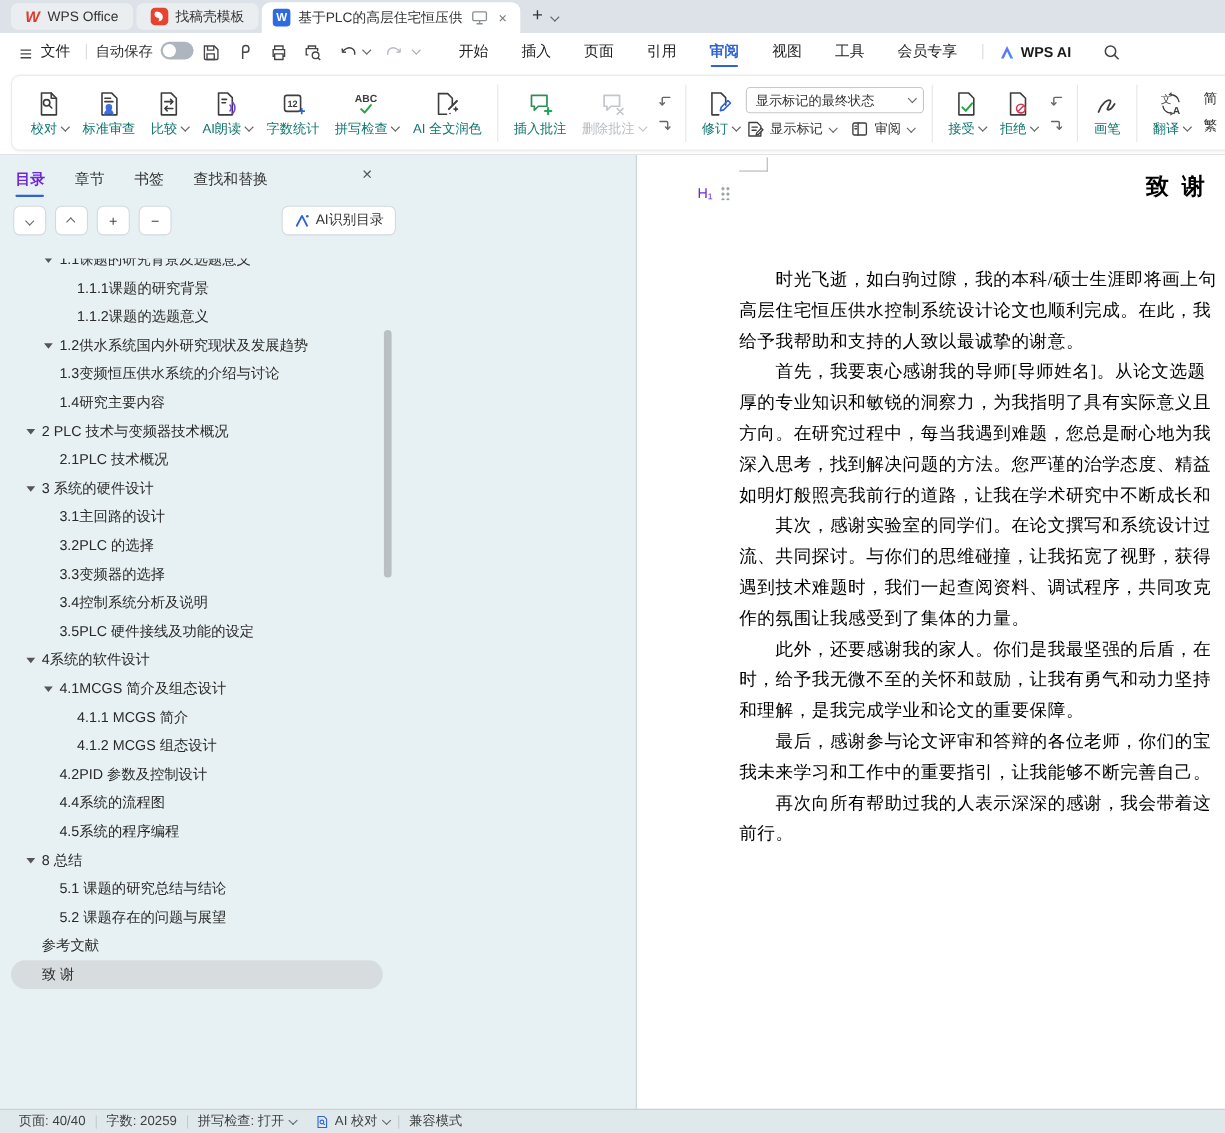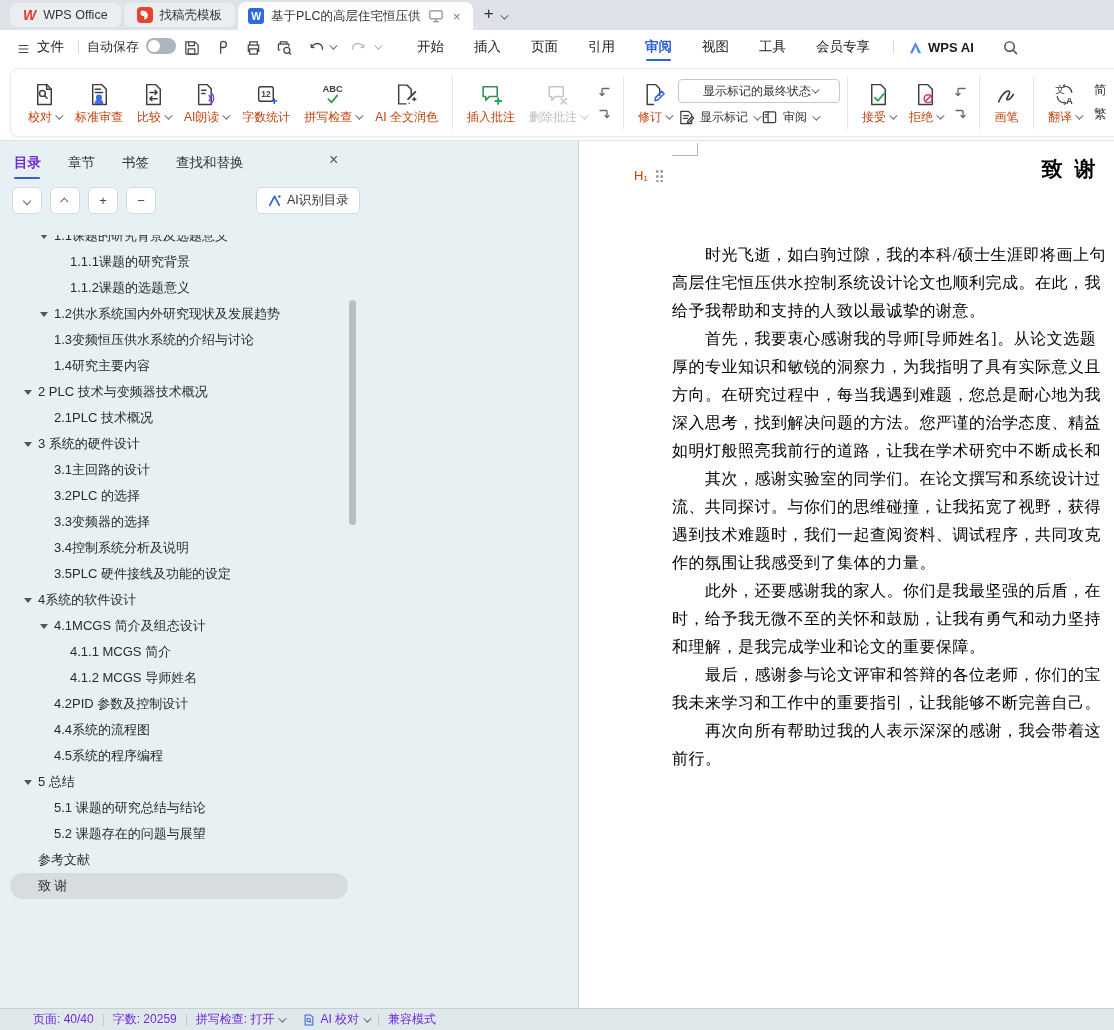--- a/index.html
+++ b/index.html
@@ -30,26 +30,26 @@
 .menus{display:flex;align-items:center;height:100%;margin-left:22px}
 .menu-item{padding:0 15px;font-size:13.5px;color:#222;height:100%;display:flex;align-items:center;position:relative;white-space:nowrap}
 .menu-item.active{color:#2f62d6;font-weight:bold}
 .menu-item.active::after{content:"";position:absolute;left:16px;right:16px;bottom:3px;height:2.5px;border-radius:2px;background:#2f62d6}
 .wpsai{display:flex;align-items:center;gap:5px;font-size:13px;font-weight:bold;color:#1a1a1a;padding:0 6px}
 .mb-search{margin-left:22px}
 
 .ribbon{position:absolute;left:0;top:64px;width:100%;height:77px;background:#fff}
 .ribbon::after{content:"";position:absolute;left:0;bottom:0;width:100%;height:1px;background:#dfe3e6}
 .ribbon-card{position:absolute;left:10px;top:4px;right:-24px;height:69px;background:#fff;border:1px solid #ebebeb;border-radius:8px;box-shadow:0 1px 3px rgba(0,0,0,.05);display:flex;align-items:center;padding:0 10px;overflow:hidden}
-.rbtn{display:flex;flex-direction:column;align-items:center;justify-content:center;gap:4px;padding:4px 7px;font-size:12px;color:#c2410c;white-space:nowrap;flex:none}
+.rbtn{display:flex;flex-direction:column;align-items:center;justify-content:center;gap:4px;padding:4px 7px;font-size:12px;color:#0f766e;white-space:nowrap;flex:none}
 .rbtn .lbl{display:flex;align-items:center;gap:3px;line-height:13px}
 .rsep{width:1px;height:52px;background:#e6e6e6;margin:0 7px;flex:none}
 .rcol{display:flex;flex-direction:column;justify-content:center;gap:6px;flex:none}
 .rsmall{display:flex;align-items:center;gap:5px;font-size:12px;color:#333;white-space:nowrap}
-.combobox{width:162px;height:24px;border:1px solid #c7c7c7;border-radius:4px;background:#fff;display:flex;align-items:center;justify-content:space-between;padding:0 24px;font-size:12px;color:#333;white-space:nowrap}
+.combobox{width:162px;height:24px;border:1px solid #c7c7c7;border-radius:4px;background:#fff;display:flex;align-items:center;justify-content:space-between;padding:0 8px;font-size:12px;color:#333;white-space:nowrap}
 .navcol{display:flex;flex-direction:column;justify-content:center;gap:8px;flex:none;padding:0 4px}
 .disabled{color:#b9bdc1}
 .simptrad{display:flex;flex-direction:column;gap:7px;font-size:12.5px;color:#333;padding-left:6px;flex:none}
 
 .sidebar{position:absolute;left:0;top:141px;width:579px;height:867px;background:#e7f0f2;border-right:1px solid #c9d2d5}
 .sb-tabs{position:absolute;left:14px;top:13px;display:flex;gap:27px;font-size:13.5px;color:#333}
 .sb-tab{position:relative;white-space:nowrap;padding-bottom:7px}
 .sb-tab.active{color:#6d28d9;font-weight:bold}
 .sb-tab.active::after{content:"";position:absolute;left:0;bottom:0;width:26px;height:2.5px;background:#2f62d6;border-radius:2px}
 .sb-close{position:absolute;left:329px;top:10px;font-size:16px;color:#555}
@@ -66,28 +66,28 @@
 .trow.has-arrow .arr{visibility:visible}
 .trow.lvl0{padding-left:24px}
 .trow.lvl1{padding-left:40px}
 .trow.lvl2{padding-left:56px}
 .trow.selected{background:#d7dcdf;border-radius:13px;margin-left:10px;margin-right:12px}
 .trow.selected.lvl0{padding-left:14px}
 .sb-scroll{position:absolute;left:349px;top:159px;width:7px;height:225px;background:#b9c0c3;border-radius:4px}
 
 .page{position:absolute;left:580px;top:141px;width:980px;height:867px;background:#fff}
 .corner{position:absolute;left:92px;top:2px;width:26px;height:13px;border-right:1px solid #b2b6b9;border-bottom:1px solid #b2b6b9}
-.hmark{position:absolute;left:54px;top:27px;display:flex;align-items:flex-start;gap:7px;color:#c2410c;font-size:13px}
+.hmark{position:absolute;left:54px;top:27px;display:flex;align-items:flex-start;gap:7px;color:#6d28d9;font-size:13px}
 .grip{width:9px;height:14px;background-image:radial-gradient(#969c9f 1.2px,transparent 1.4px);background-size:4.5px 5px;background-position:0 1px}
 .doc-title{position:absolute;left:0;top:14px;width:100%;text-align:center;font-size:21px;font-weight:bold;letter-spacing:3px;color:#000}
 .doc-body{position:absolute;left:92px;top:100px;right:0}
 .dline{height:28px;line-height:28px;font-size:16px;letter-spacing:.5px;white-space:nowrap;color:#000;font-family:"Liberation Serif","DejaVu Serif",serif}
 .dline.indent{padding-left:33px}
 
-.statusbar{position:absolute;left:0;top:1008px;width:100%;height:22px;background:#dfe9ec;border-top:1px solid #c6d0d3;display:flex;align-items:center;padding-left:24px;font-size:12px;color:#6d28d9}
+.statusbar{position:absolute;left:0;top:1008px;width:100%;height:22px;background:#dfe9ec;border-top:1px solid #c6d0d3;display:flex;align-items:center;padding-left:8px;font-size:12px;color:#404040}
 .sitem{display:flex;align-items:center;gap:4px;padding:0 9px;white-space:nowrap}
 .ssep{width:1px;height:12px;background:#c2cacd}
 </style>
 </head>
 <body>
 
 <div class="tabstrip">
   <div class="tab">
     <span class="wps-w">W</span>
     <span class="tlabel">WPS Office</span>
@@ -335,21 +335,21 @@
       <span class="lbl">
           <span>修订</span>
           <span class="chv"></span>
         </span>
     </div>
     <div class="rcol">
       <div class="combobox">
         <span>显示标记的最终状态</span>
         <span class="chv"></span>
       </div>
-      <div style="display:flex;gap:2px">
+      <div style="display:flex;gap:14px">
         <div class="rsmall">
           <svg width="17" height="17" viewBox="0 0 18 18" fill="none" stroke="#3d3d3d" stroke-width="1.3" stroke-linecap="round" stroke-linejoin="round">
               <path d="M3 2.5h8l3.5 3.5v9.5H3z"></path>
               <path d="M6 7h5M6 10h4"></path>
               <path d="M10.5 12.5l4.5-4.5 1.5 1.5-4.5 4.5-2 .5z" fill="#fff"></path>
             </svg>
           <span>显示标记</span>
           <span class="chv"></span>
         </div>
         <div class="rsmall">
@@ -522,37 +522,37 @@
         <div class="trow lvl1 has-arrow">
           <span class="arr"></span>
           <span>4.1MCGS 简介及组态设计</span>
         </div>
         <div class="trow lvl2">
           <span class="arr"></span>
           <span>4.1.1  MCGS 简介</span>
         </div>
         <div class="trow lvl2">
           <span class="arr"></span>
-          <span>4.1.2  MCGS 导师姓名</span>
+          <span>4.1.2  MCGS 组态设计</span>
         </div>
         <div class="trow lvl1">
           <span class="arr"></span>
           <span>4.2PID 参数及控制设计</span>
         </div>
         <div class="trow lvl1">
           <span class="arr"></span>
           <span>4.4系统的流程图</span>
         </div>
         <div class="trow lvl1">
           <span class="arr"></span>
           <span>4.5系统的程序编程</span>
         </div>
         <div class="trow lvl0 has-arrow">
           <span class="arr"></span>
-          <span>5 总结</span>
+          <span>8 总结</span>
         </div>
         <div class="trow lvl1">
           <span class="arr"></span>
           <span>5.1 课题的研究总结与结论</span>
         </div>
         <div class="trow lvl1">
           <span class="arr"></span>
           <span>5.2 课题存在的问题与展望</span>
         </div>
         <div class="trow lvl0">

